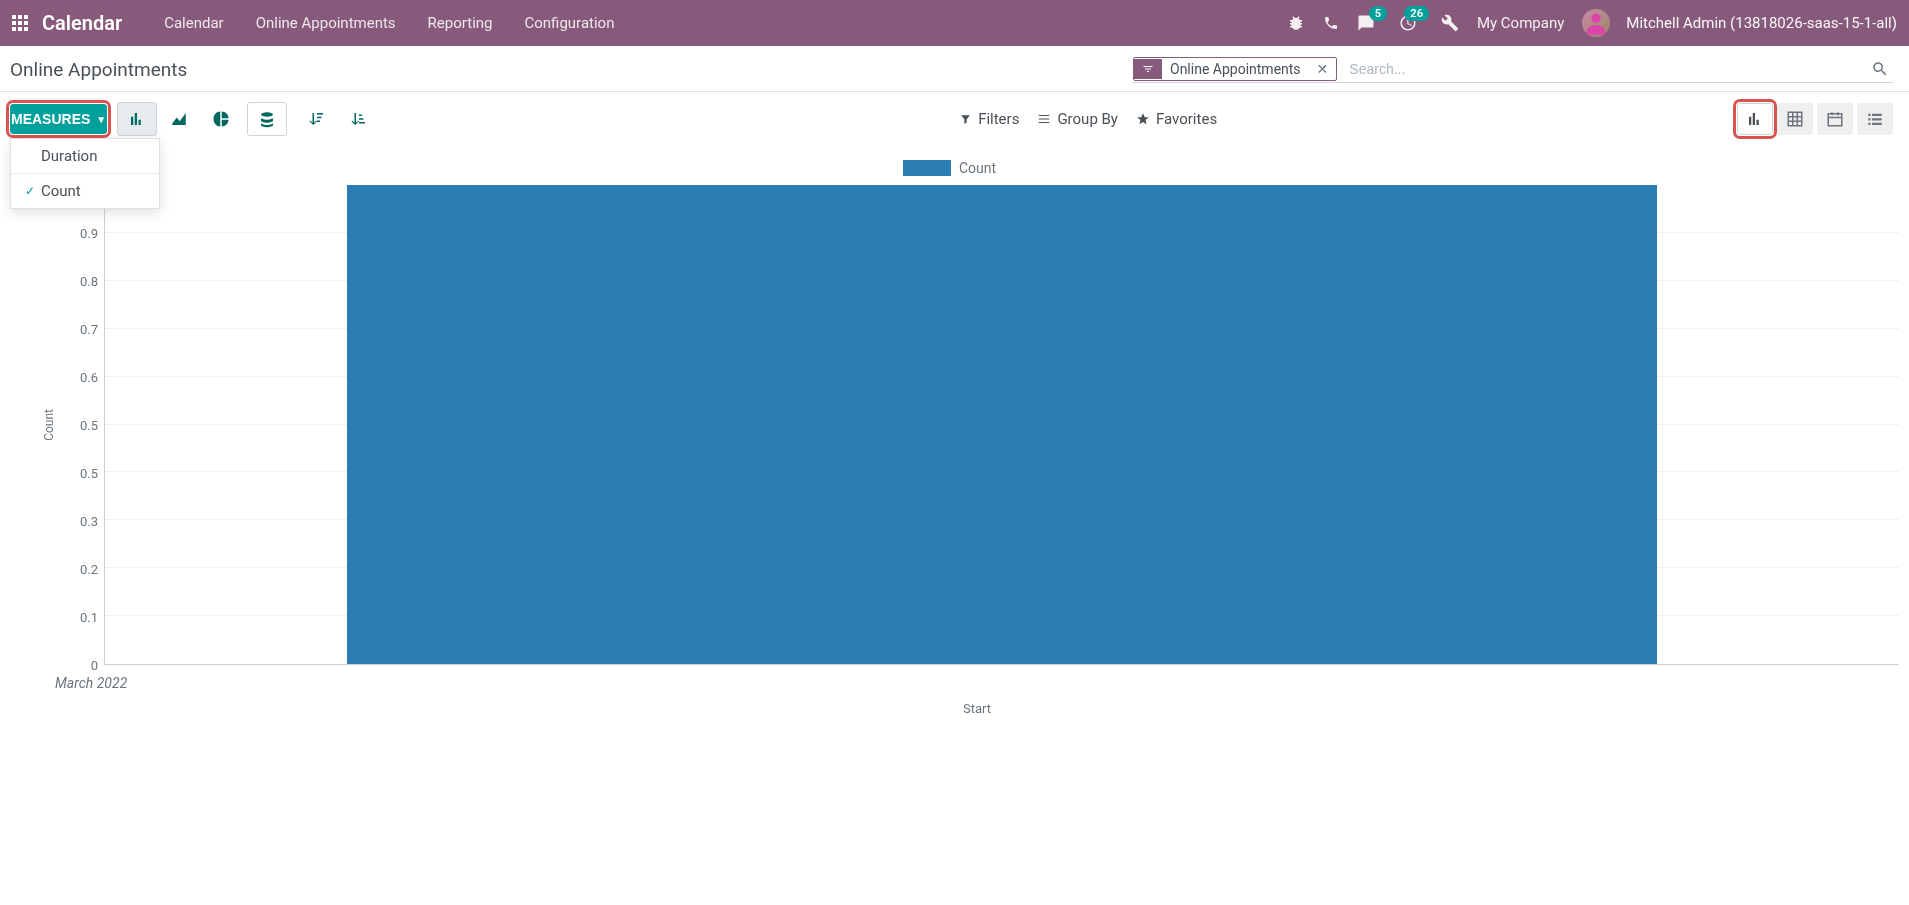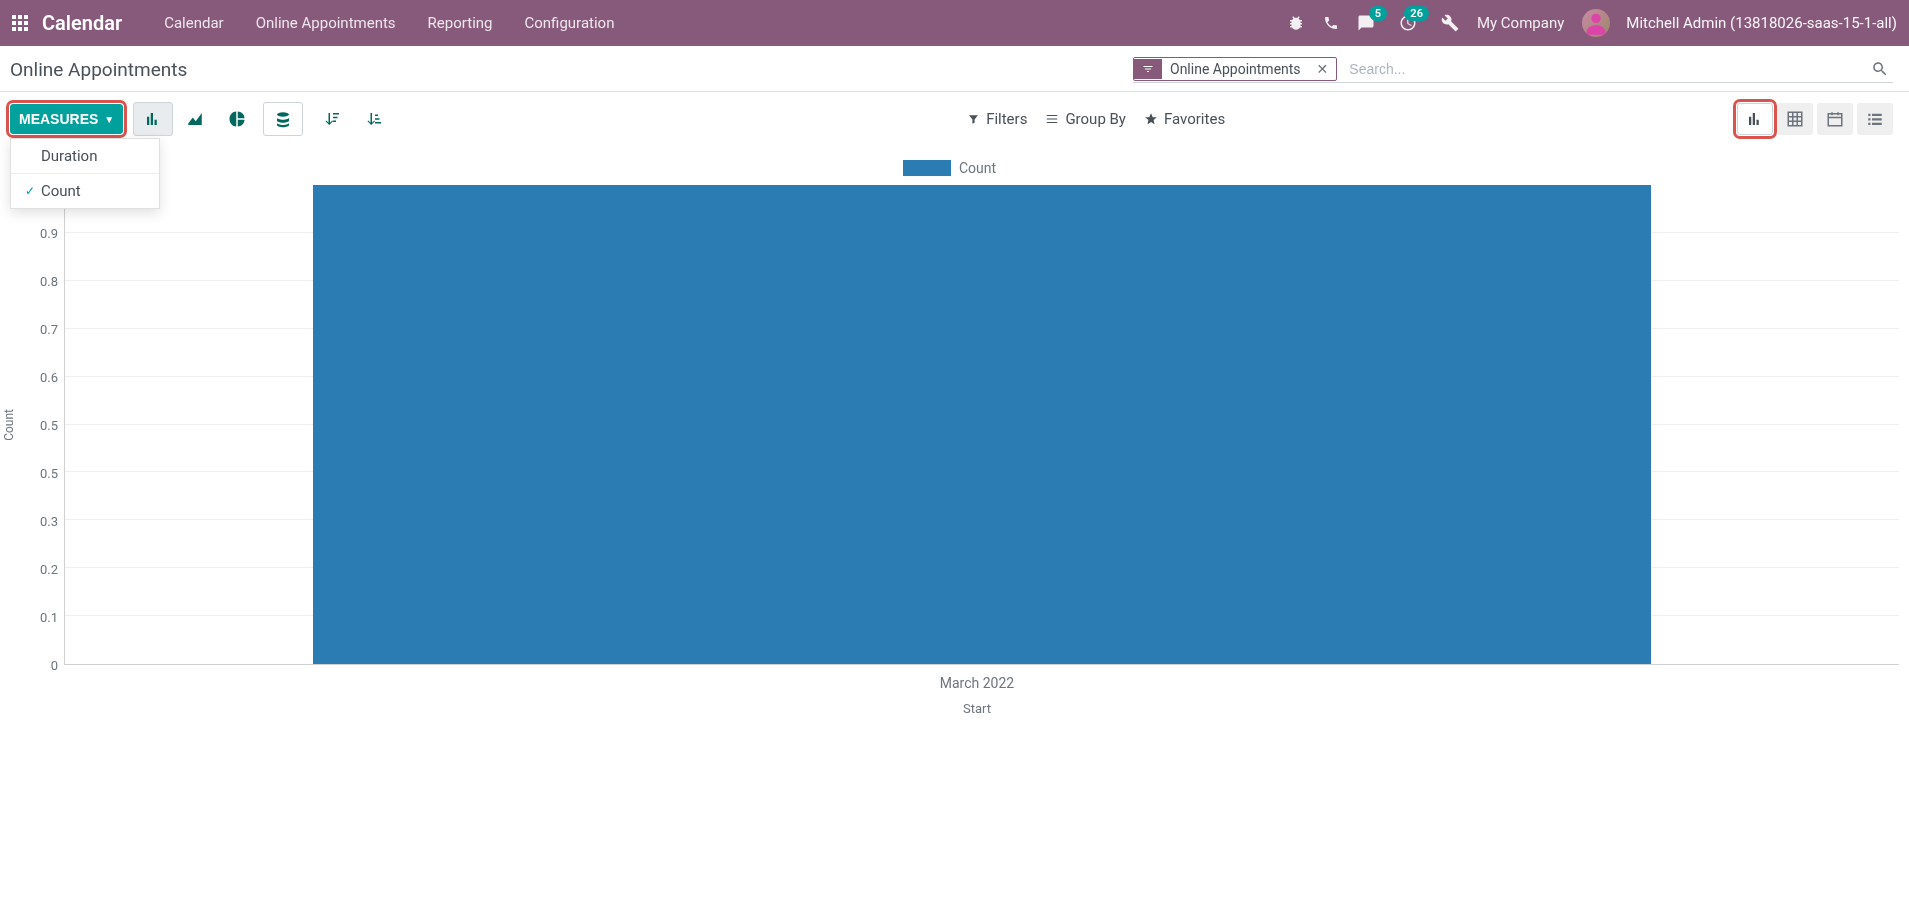--- a/index.html
+++ b/index.html
@@ -28,21 +28,21 @@
     .facet-icon { background: #875a7b; color: #fff; padding: 4px 8px; display: flex; align-items: center; }
     .facet-label { padding: 3px 8px; color: #495057; font-size: 14px; }
     .facet-remove { padding: 0 8px; color: #6c757d; cursor: pointer; font-size: 14px; }
     .search-input { border: none; outline: none; flex: 1; padding: 4px 6px; font-size: 14px; color: #495057; }
     .search-input::placeholder { color: #adb5bd; }
     .search-btn { color: #6c757d; cursor: pointer; padding: 4px; }
     
     
     .control-panel { display: flex; align-items: center; padding: 10px 16px 10px 10px; }
     .cp-left { display: flex; align-items: center; gap: 6px; position: relative; }
-    .btn { display: inline-flex; align-items: center; gap: 6px; padding: 6px 8px; border: 1px solid transparent; background: #fff; cursor: pointer; font-size: 14px; border-radius: 3px; }
+    .btn { display: inline-flex; align-items: center; gap: 6px; padding: 6px 0; border: 1px solid transparent; background: #fff; cursor: pointer; font-size: 14px; border-radius: 3px; }
     .btn-teal { background: #00a09d; color: #fff; border-color: #00a09d; font-weight: 600; }
     .btn-teal .caret { font-size: 10px; }
     .highlight-red { outline: 3px solid #d9534f; outline-offset: 1px; }
     .btn-icon { width: 40px; height: 34px; display: inline-flex; align-items: center; justify-content: center; border: 1px solid transparent; cursor: pointer; color: #00685e; background: #fff; border-radius: 3px; }
     .btn-icon.active { background: #e9ecef; border-color: #ced4da; }
     .btn-icon.bordered { border-color: #ced4da; }
     .icon-group { display: flex; gap: 2px; margin-left: 4px; }
     
     
     .dropdown { position: absolute; top: 100%; left: 0; margin-top: 2px; background: #fff; border: 1px solid rgba(0,0,0,0.12); box-shadow: 0 4px 12px rgba(0,0,0,0.12); min-width: 150px; z-index: 10; }
@@ -57,28 +57,28 @@
     .view-btn { width: 36px; height: 32px; display: inline-flex; align-items: center; justify-content: center; cursor: pointer; color: #6c757d; border: 1px solid transparent; border-radius: 3px; }
     .view-btn.active { border-color: #ced4da; color: #495057; background: #fff; }
     
     
     .chart-container { padding: 8px 10px 10px 0; position: relative; }
     .legend { text-align: center; padding: 6px 0; }
     .legend-item { display: inline-flex; align-items: center; gap: 8px; }
     .legend-swatch { width: 48px; height: 16px; background: #2b7cb3; }
     .legend-label { color: #6c757d; font-size: 14px; }
     
-    .plot-area { display: flex; position: relative; }
+    .plot-area { display: flex; position: relative; margin-left: 40px; }
     .y-axis-title { writing-mode: vertical-rl; transform: rotate(180deg); font-size: 12px; color: #6c757d; align-self: center; padding: 0 2px; }
     .y-axis { width: 46px; position: relative; }
     .y-tick { position: absolute; right: 6px; transform: translateY(50%); font-size: 13px; color: #6c757d; }
     .plot { flex: 1; height: 480px; position: relative; border-left: 1px solid #d0d0d0; border-bottom: 1px solid #d0d0d0; }
     .gridline { position: absolute; left: 0; right: 0; border-top: 1px solid #eef0f2; }
     .bar { position: absolute; background: #2b7cb3; bottom: 0; }
-    .x-label { text-align: center; color: #6c757d; font-size: 14px; margin-top: 10px; }
+    .x-label { text-align: left; color: #6c757d; font-size: 14px; margin-top: 10px; font-style: italic; }
     .x-axis-title { text-align: center; color: #6c757d; font-size: 13px; margin-top: 10px; }
     
     svg { display: block; }
   </style>
 </head>
 <body>
 
 <div class="navbar">
   <div class="apps-icon">
     <span></span>

